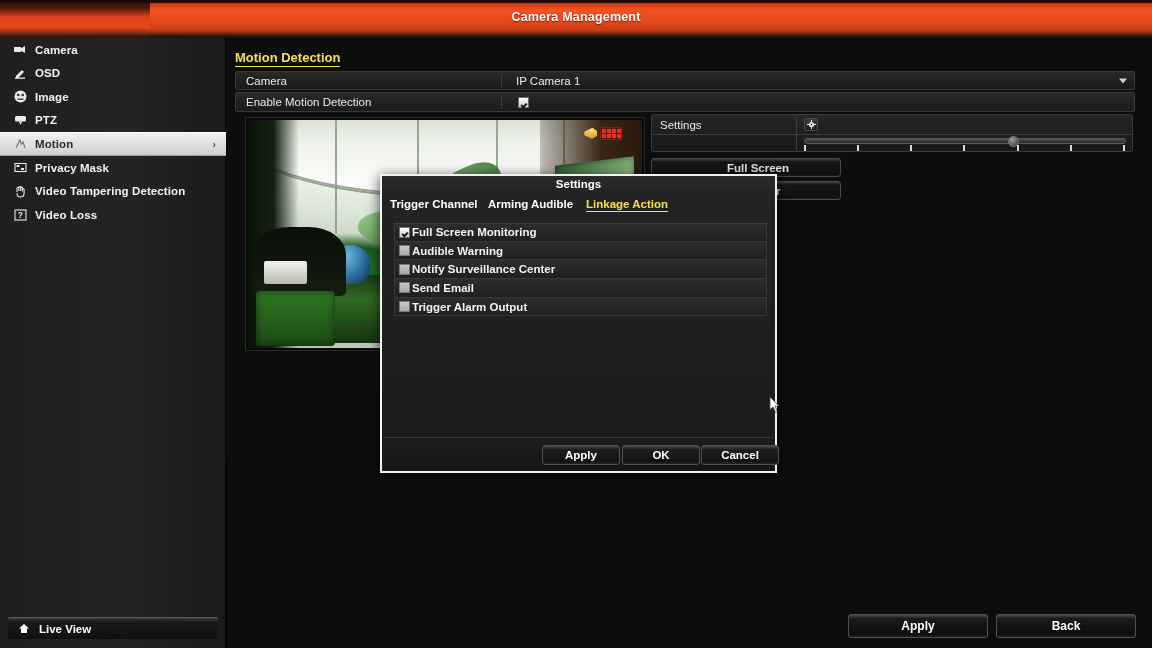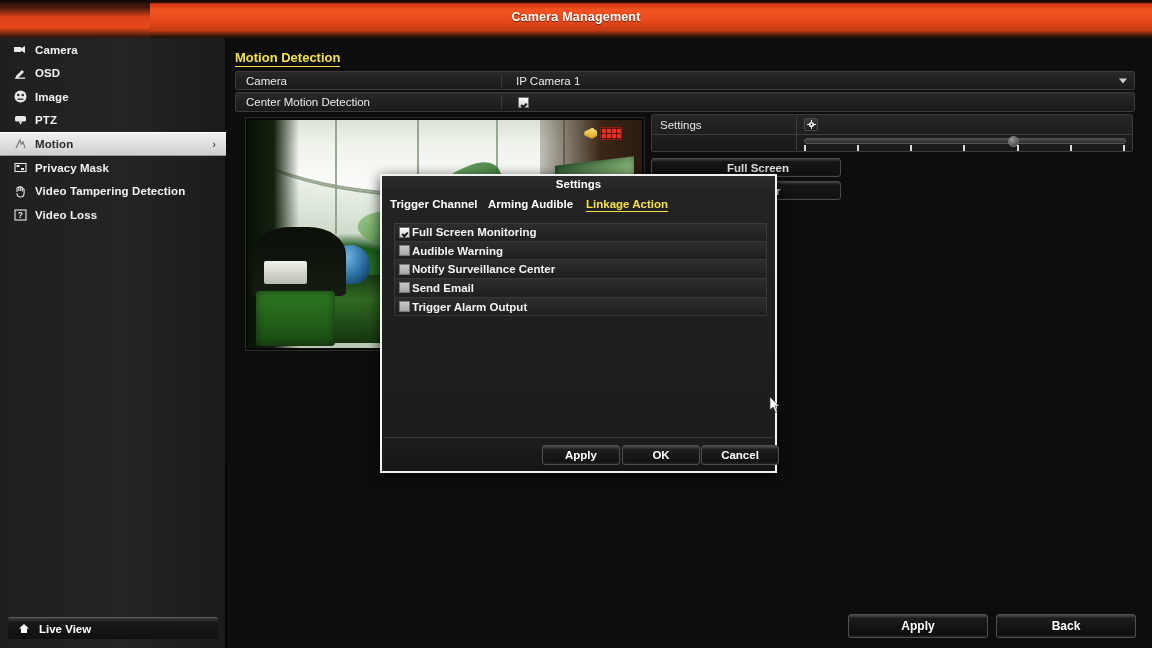--- a/index.html
+++ b/index.html
@@ -451,21 +451,21 @@
     <div class="section-title">Motion Detection</div>
 
     <div class="row" style="left:8px; top:33px; width:900px; height:19px;">
       <span class="lbl">Camera</span>
       <span class="divider" style="left:265px;"></span>
       <span class="val" style="left:280px;">IP Camera 1</span>
       <span class="caret"></span>
     </div>
 
     <div class="row" style="left:8px; top:54px; width:900px; height:20px;">
-      <span class="lbl">Center Motion Detection</span>
+      <span class="lbl">Enable Motion Detection</span>
       <span class="divider" style="left:265px;"></span>
       <span class="cb checked" style="position:absolute; left:282px; top:4px;"></span>
     </div>
 
     <div class="preview">
       <div class="pv-img">
         <div class="pv-sky"></div>
         <div class="pv-roof"></div>
         <div class="pv-mul" style="left:22%; height:50%;"></div>
         <div class="pv-mul" style="left:43%; height:46%;"></div>

